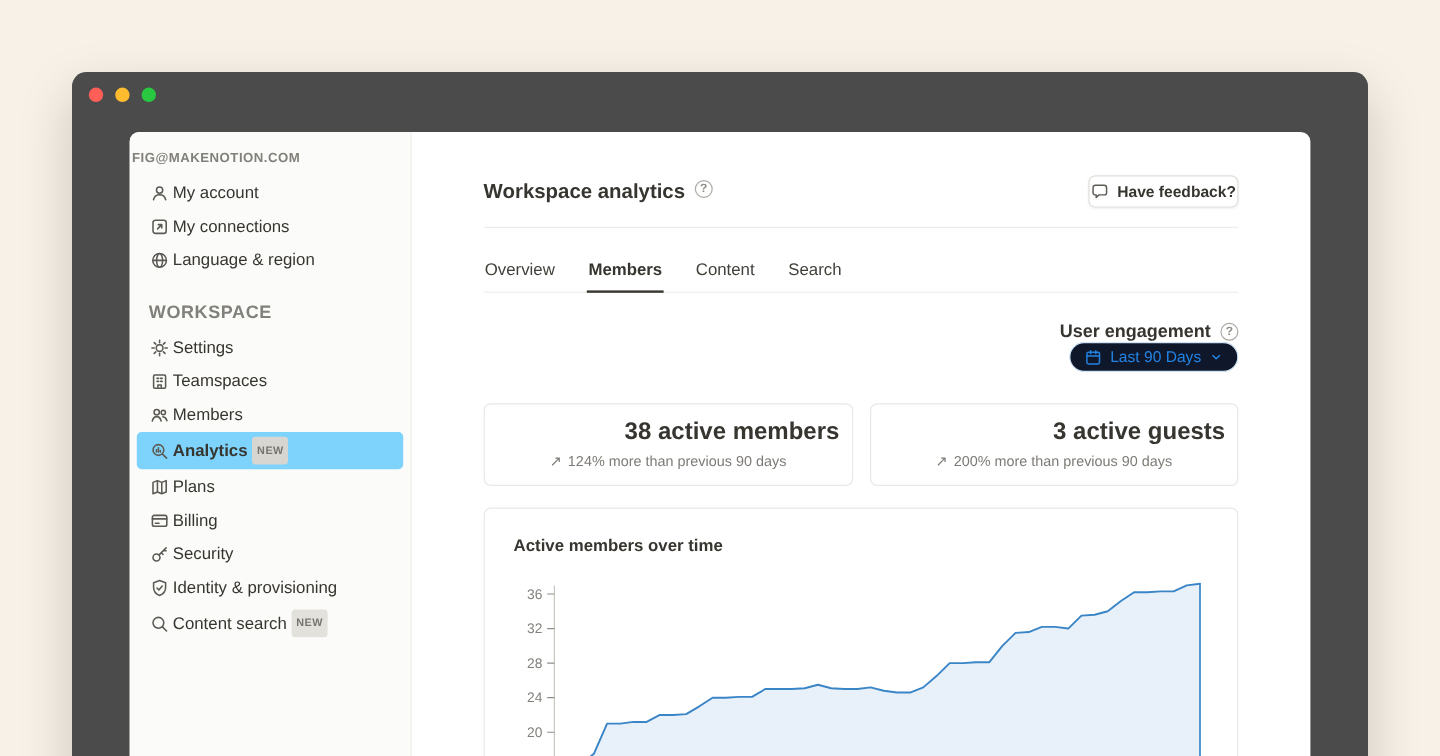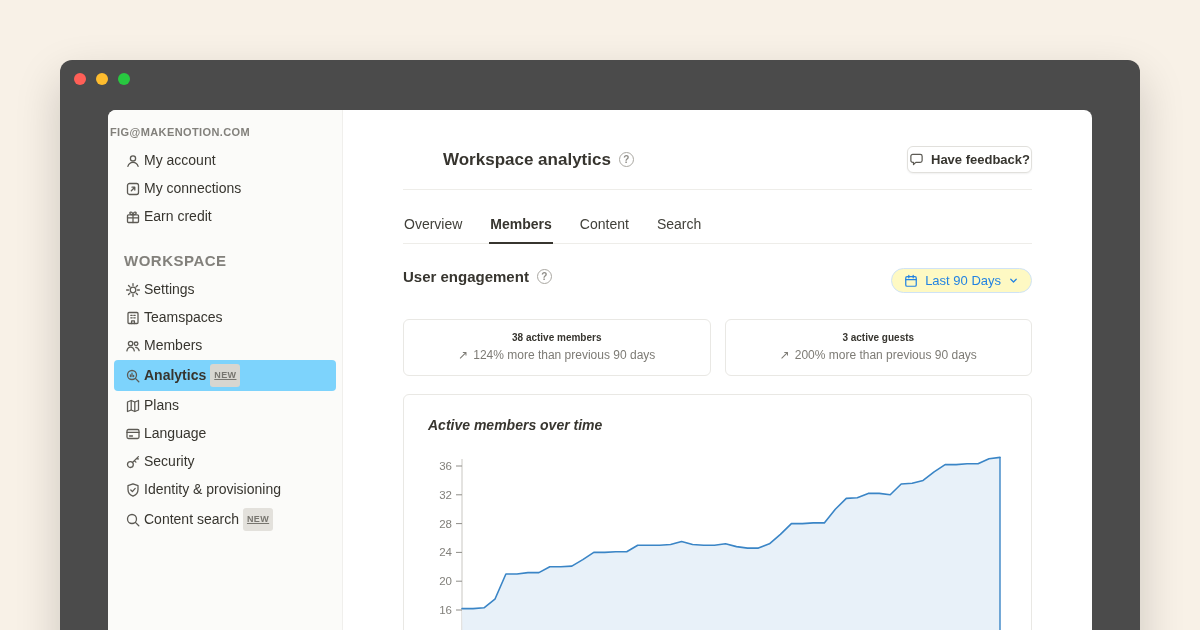--- a/index.html
+++ b/index.html
@@ -46,31 +46,30 @@
   }
   .sb-item .ic {
     width:18px; height:18px; flex:0 0 18px;
     display:flex; align-items:center; justify-content:center; color:#5c5a54;
   }
   .sb-item.selected { background:#7dd3fc; font-weight:700; }
   .badge {
     font-size:9px; font-weight:700; letter-spacing:.4px; color:#77756f;
     background:#e3e1dc; border-radius:3px; padding:2px 4px; margin-left:2px;
     flex:0 0 auto;
-    text-decoration:underline;
   }
   .sb-item.selected .badge { background:#d8d6d0; }
 
   
   .main { flex:1; padding:36px 62px 0 60px; }
   .header-row {
     display:flex; align-items:center; justify-content:space-between;
     padding-bottom:16px; border-bottom:1px solid #eeede9;
   }
-  .title-wrap { display:flex; align-items:center; gap:8px;margin-left:40px; }
+  .title-wrap { display:flex; align-items:flex-start; gap:8px; }
   .page-title { font-size:17px; font-weight:700; }
   .help {
     width:15px; height:15px; border-radius:50%;
     border:1px solid #aaa8a2; color:#8f8d88;
     font-size:10px; font-weight:700;
     display:flex; align-items:center; justify-content:center; cursor:pointer;
   }
   .feedback-btn {
     display:flex; align-items:center; gap:7px;
     padding:5px 1px; background:#fff;
@@ -80,47 +79,47 @@
   }
   .feedback-btn .ic { color:#5c5a54; display:flex; }
 
   .tabs { display:flex; gap:26px; border-bottom:1px solid #eeede9; margin-top:12px;align-items:center; }
   .tab { position:relative; padding:14px 1px 11px; font-size:14px; color:#41403a; cursor:pointer; }
   .tab.active { font-weight:700; color:#37352f; }
   .tab.active::after {
     content:""; position:absolute; left:0; right:0; bottom:-1px; height:2px; background:#37352f;
   }
 
-  .section-row { margin-top:24px; display:flex; align-items:flex-start; justify-content:space-between; }
+  .section-row { margin-top:24px; display:flex; align-items:flex-end; justify-content:space-between;flex-direction:column; }
   .section-title-wrap { display:flex; align-items:center; gap:8px; }
   .section-title { font-size:15px; font-weight:700; }
   .date-pill {
     display:flex; align-items:center; gap:7px;
-    padding:4px 12px; border:1px solid #cfe3f6; background:#fef9c3;
+    padding:4px 12px; border:1px solid #cfe3f6; background:#0f172a;
     border-radius:15px; color:#2383e2; font-size:13px; font-weight:500; cursor:pointer;
   }
   .date-pill .ic { display:flex; }
 
   .stats-row { display:flex; gap:14px; margin-top:26px; }
   .stat-card {
     flex:1; border:1px solid #e9e8e4; border-radius:6px;
     padding:12px 10px 13px; text-align:center; background:#fff;
   }
-  .stat-value { font-size:10px; font-weight:700; }
+  .stat-value { font-size:20px; font-weight:700;text-align:right; }
   .stat-delta {
     margin-top:5px; font-size:12px; color:#7d7b75;
     display:flex; align-items:center; justify-content:center; gap:5px;
   }
   .trend { font-size:12px; color:#7d7b75; }
 
   .chart-card {
     margin-top:18px; border:1px solid #e9e8e4; border-radius:6px;
     padding:22px 24px; height:400px; background:#fff;
   }
-  .chart-title { font-size:14px; font-weight:700;font-style:italic; }
+  .chart-title { font-size:14px; font-weight:700; }
   #members-chart { display:block; margin-top:20px; }
 </style>
 </head>
 <body>
 
 <div class="window">
   <div class="traffic">
     <span class="dot red"></span>
     <span class="dot yellow"></span>
     <span class="dot green"></span>
@@ -145,30 +144,31 @@
       <div class="sb-item">
         <span class="ic">
           <svg width="16" height="16" viewBox="0 0 16 16" fill="none" stroke="currentColor" stroke-width="1.3" stroke-linecap="round" stroke-linejoin="round">
               <rect x="2.5" y="2.5" width="11" height="11" rx="2"></rect>
               <path d="M6.3 9.7 9.8 6.2M7 6.2h2.8V9"></path>
             </svg>
         </span>
         <span>My connections</span>
       </div>
 
-
-      <div class="sb-item">
-        <span class="ic">
-          <svg width="16" height="16" viewBox="0 0 16 16" fill="none" stroke="currentColor" stroke-width="1.3" stroke-linecap="round" stroke-linejoin="round">
-              <rect x="2.5" y="5.8" width="11" height="7.7" rx="1"></rect>
-              <path d="M2.5 8.8h11M8 5.8v7.7M8 5.8C8 3.4 5.6 2.3 4.9 3.6 4.3 4.8 6.2 5.8 8 5.8zM8 5.8c0-2.4 2.4-3.5 3.1-2.2.6 1.2-1.3 2.2-3.1 2.2z"></path>
-            </svg>
-        </span>
-        <span>Earn credit</span>
-      </div>
+      <div class="sb-item">
+        <span class="ic">
+          <svg width="16" height="16" viewBox="0 0 16 16" fill="none" stroke="currentColor" stroke-width="1.3">
+              <circle cx="8" cy="8" r="5.7"></circle>
+              <ellipse cx="8" cy="8" rx="2.5" ry="5.7"></ellipse>
+              <path d="M2.4 8h11.2"></path>
+            </svg>
+        </span>
+        <span>Language &amp; region</span>
+      </div>
+
 
       <div class="sb-heading">WORKSPACE</div>
 
       <div class="sb-item">
         <span class="ic">
           <svg width="16" height="16" viewBox="0 0 16 16" fill="none" stroke="currentColor" stroke-width="1.3" stroke-linecap="round">
               <circle cx="8" cy="8" r="2.8"></circle>
               <path d="M8 1.6v1.9M8 12.5v1.9M1.6 8h1.9M12.5 8h1.9M3.5 3.5l1.3 1.3M11.2 11.2l1.3 1.3M12.5 3.5l-1.3 1.3M4.8 11.2l-1.3 1.3"></path>
             </svg>
         </span>
@@ -219,21 +219,21 @@
         <span>Plans</span>
       </div>
 
       <div class="sb-item">
         <span class="ic">
           <svg width="16" height="16" viewBox="0 0 16 16" fill="none" stroke="currentColor" stroke-width="1.3" stroke-linecap="round">
               <rect x="2" y="3.5" width="12" height="9" rx="1.5"></rect>
               <path d="M2 6.4h12M4.5 10h3"></path>
             </svg>
         </span>
-        <span>Language</span>
+        <span>Billing</span>
       </div>
 
       <div class="sb-item">
         <span class="ic">
           <svg width="16" height="16" viewBox="0 0 16 16" fill="none" stroke="currentColor" stroke-width="1.3" stroke-linecap="round" stroke-linejoin="round">
               <circle cx="5.4" cy="10.6" r="2.9"></circle>
               <path d="M7.6 8.4 13.4 2.6M11 4.9h2.4M9.4 6.6l1.5 1.5"></path>
             </svg>
         </span>
         <span>Security</span>

